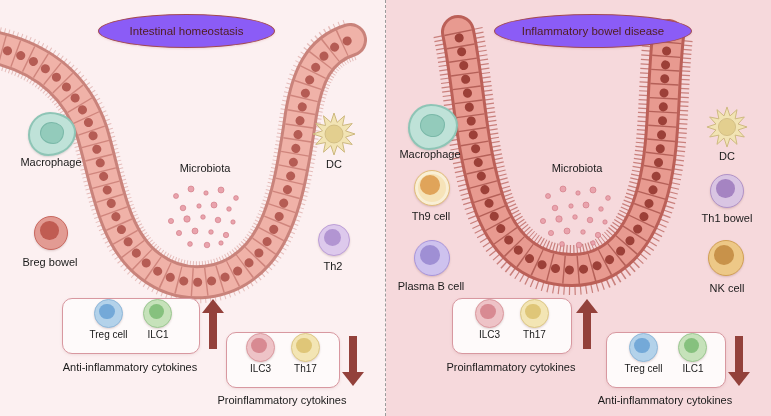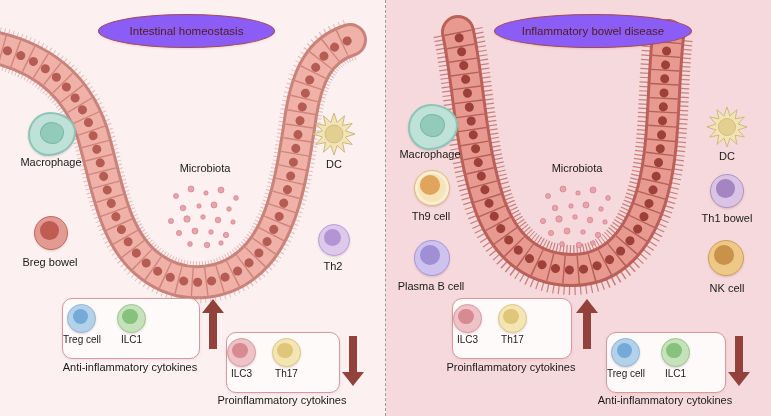--- a/index.html
+++ b/index.html
@@ -34,21 +34,21 @@
   .c-th1{background:#d9c5e3;border:1px solid #b293c8;} .c-th1 .nucleus{background:#a584c2;}
   .c-nk{background:#edc887;border:1px solid #d2a055;} .c-nk .nucleus{background:#c8924a;}
   
   .macro{position:absolute;z-index:3;background:#bfe2d8;border:2px solid #8ec5b6;
     border-radius:46% 54% 58% 42% / 52% 46% 54% 48%;box-shadow:0 1px 2px rgba(60,90,80,.2);}
   .macro .nucleus{position:absolute;left:22%;top:20%;width:50%;height:50%;background:#93cbbb;
     border:1px solid #7ab8a8;border-radius:48% 52% 45% 55% / 50% 45% 55% 50%;}
   
   .cytobox{
     position:absolute;z-index:3;background:#fefafa;border:1.5px solid #d898a0;border-radius:10px;
-    display:flex;justify-content:flex-start;gap:16px;padding-top:5px;box-shadow:0 1px 3px rgba(150,70,80,.12);
+    display:flex;justify-content:center;gap:16px;box-shadow:0 1px 3px rgba(150,70,80,.12);
   }
   .boxcell{display:flex;flex-direction:column;align-items:center;gap:2px;}
   .boxcell .cell{position:relative;width:27px;height:27px;}
   .boxcell .blabel{font-size:10px;line-height:1;}
   
   .arrow{position:absolute;z-index:3;width:22px;height:52px;}
   .arrow .shaft{position:absolute;left:7px;width:8px;background:#93413b;}
   .arrow-up .shaft{top:12px;bottom:2px;}
   .arrow-down .shaft{top:2px;bottom:12px;}
   .arrow .head{position:absolute;left:0;width:0;height:0;border-left:11px solid transparent;border-right:11px solid transparent;}

